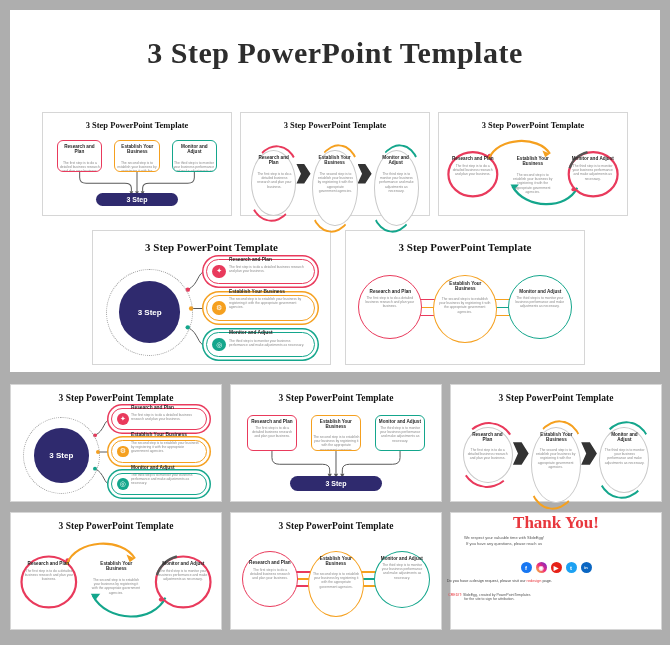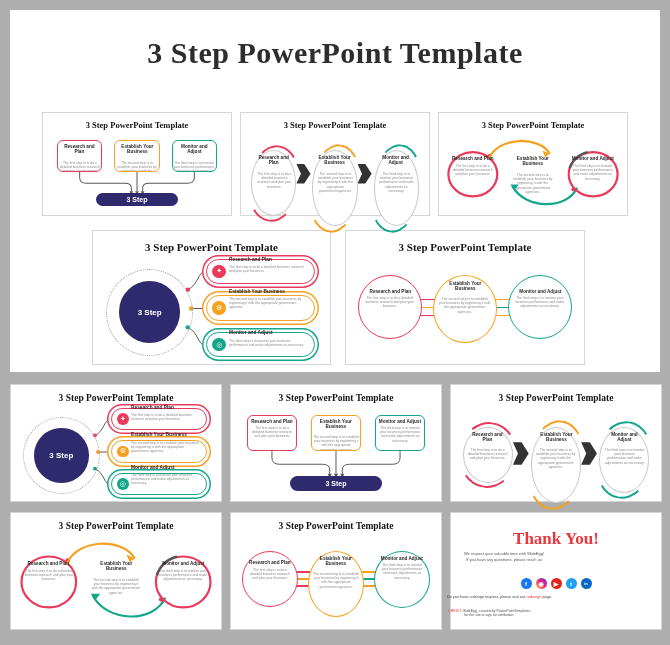--- a/index.html
+++ b/index.html
@@ -85,21 +85,21 @@
 
   
   .de-circle{position:absolute;top:20%;width:27%;aspect-ratio:1;border:1.5px solid var(--c);
     border-radius:50%;background:#fff;display:flex;flex-direction:column;align-items:center;
     justify-content:center;text-align:center;box-sizing:border-box;padding:2%;z-index:2;}
   .de-links{position:absolute;width:10%;height:16%;top:41%;display:flex;flex-direction:column;
     justify-content:space-between;z-index:1;}
   .de-links div{height:1.5px;width:100%;}
 
   
-  .ty{flex:1;display:flex;flex-direction:column;align-items:center;text-align:center;padding-top:16px;}
+  .ty{flex:1;display:flex;flex-direction:column;align-items:center;text-align:center;}
   .ty-title{font-family:"Liberation Serif",serif;font-weight:700;font-size:17px;color:#e8373d;}
   .ty-sub{font-size:8px;color:#555;transform:scale(.5);transform-origin:50% 0;
     line-height:1.4;width:200%;margin-left:-50%;margin-top:2px;}
   .ty-social{display:flex;gap:4px;margin-top:5px;margin-bottom:6px;}
   .ty-ico{width:11px;height:11px;border-radius:50%;color:#fff;font-size:6px;font-weight:700;
     display:flex;align-items:center;justify-content:center;cursor:pointer;}
   .ty-req{font-size:8px;color:#444;transform:scale(.48);transform-origin:50% 0;
     white-space:nowrap;width:208%;margin-left:-54%;}
   .ty-credit{font-size:8px;color:#555;transform:scale(.44);transform-origin:50% 0;
     line-height:1.4;width:227%;margin-left:-63.5%;margin-top:4px;}

